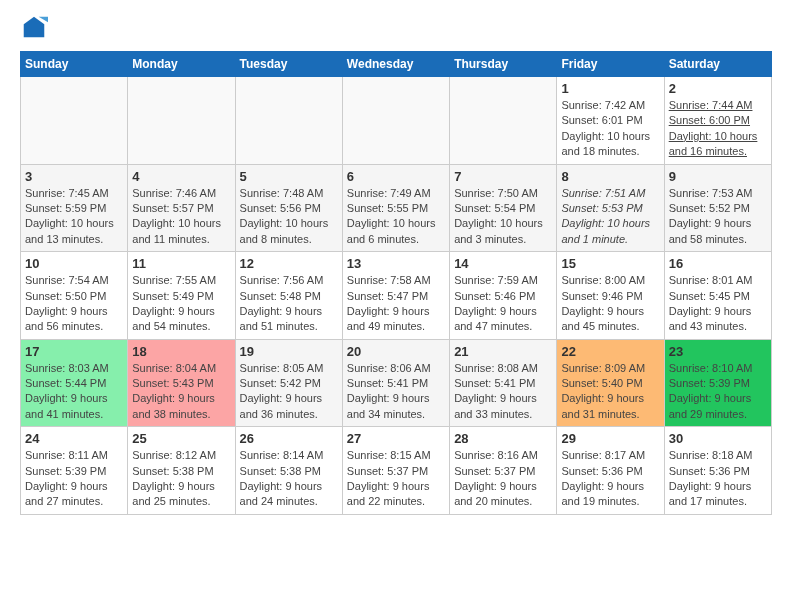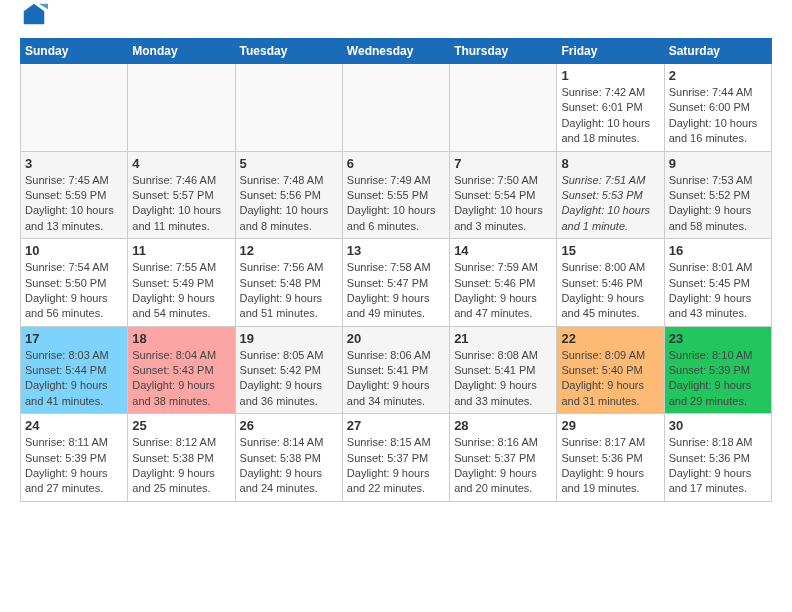--- a/index.html
+++ b/index.html
@@ -5,21 +5,21 @@
     * { margin: 0; padding: 0; box-sizing: border-box; }
     body {
       font-family: Arial, sans-serif;
       background: #fff;
       width: 792px;
       height: 612px;
       overflow: hidden;
     }
     .page {
       width: 792px;
-      padding: 0 20px 10px 20px;
+      padding: 13px 20px 10px 20px;
     }
     .header {
       display: flex;
       justify-content: space-between;
       align-items: flex-start;
       margin-bottom: 10px;
     }
     .logo {
       display: flex;
       align-items: center;
@@ -133,21 +133,21 @@
           <td class="empty"></td>
           <td>
             <span class="day-num">1</span>
             <div class="day-info" style="white-space: pre-line;">Sunrise: 7:42 AM
 Sunset: 6:01 PM
 Daylight: 10 hours
 and 18 minutes.</div>
           </td>
           <td>
             <span class="day-num">2</span>
-            <div class="day-info" style="white-space: pre-line;">Sunrise: 7:44 AM
+            <div class="day-info" style="white-space: pre-line; text-decoration: underline;">Sunrise: 7:44 AM
 Sunset: 6:00 PM
 Daylight: 10 hours
 and 16 minutes.</div>
           </td>
         </tr>
         <tr>
           <td style="background: rgb(245, 245, 245);">
             <span class="day-num">3</span>
             <div class="day-info" style="white-space: pre-line;">Sunrise: 7:45 AM
 Sunset: 5:59 PM
@@ -229,34 +229,34 @@
           <td>
             <span class="day-num">14</span>
             <div class="day-info" style="white-space: pre-line;">Sunrise: 7:59 AM
 Sunset: 5:46 PM
 Daylight: 9 hours
 and 47 minutes.</div>
           </td>
           <td>
             <span class="day-num">15</span>
             <div class="day-info" style="white-space: pre-line;">Sunrise: 8:00 AM
-Sunset: 5:46 PM
+Sunset: 9:46 PM
 Daylight: 9 hours
 and 45 minutes.</div>
           </td>
           <td>
             <span class="day-num">16</span>
             <div class="day-info" style="white-space: pre-line;">Sunrise: 8:01 AM
 Sunset: 5:45 PM
 Daylight: 9 hours
 and 43 minutes.</div>
           </td>
         </tr>
         <tr>
-          <td style="background: #7dd3fc;">
+          <td style="background: #86efac;">
             <span class="day-num">17</span>
             <div class="day-info" style="white-space: pre-line;">Sunrise: 8:03 AM
 Sunset: 5:44 PM
 Daylight: 9 hours
 and 41 minutes.</div>
           </td>
           <td style="background: #fca5a5;">
             <span class="day-num">18</span>
             <div class="day-info" style="white-space: pre-line;">Sunrise: 8:04 AM
 Sunset: 5:43 PM

